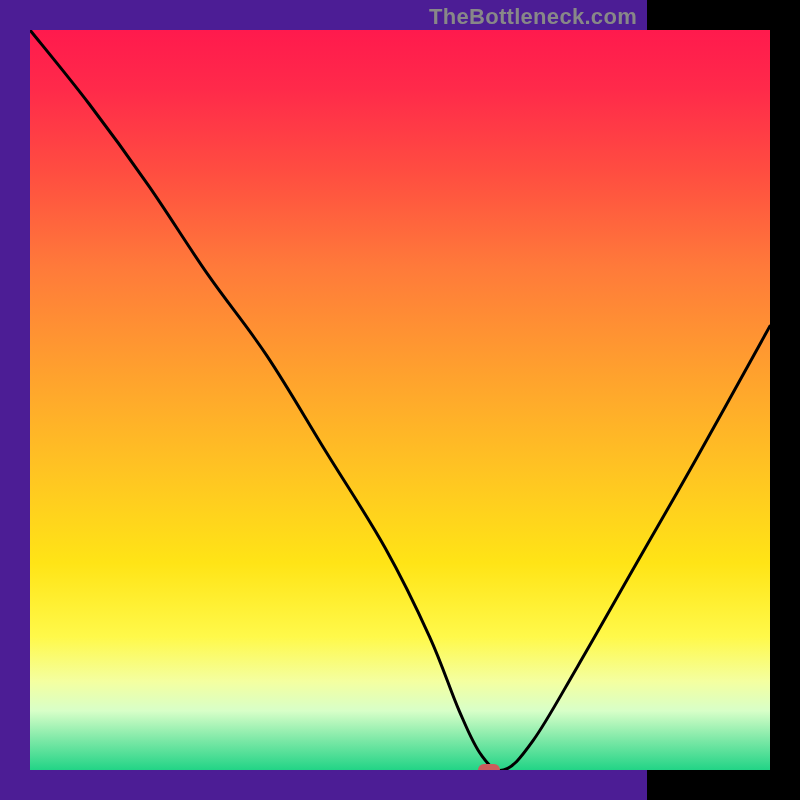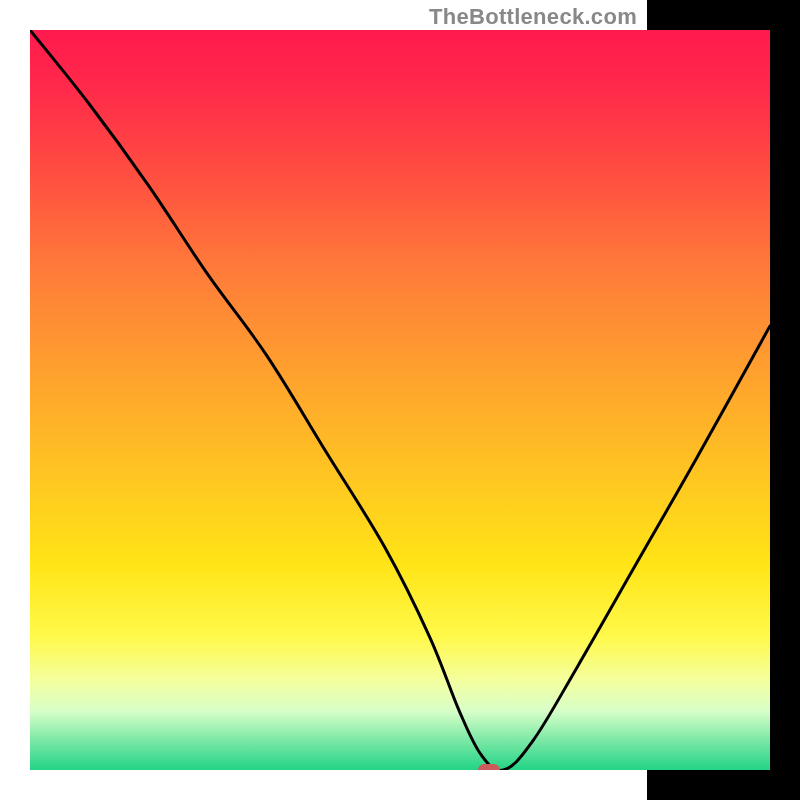--- a/index.html
+++ b/index.html
@@ -8,21 +8,21 @@
     width: 800px;
     height: 800px;
     background: #000;
     overflow: hidden;
     font-family: Arial, Helvetica, sans-serif;
   }
   .frame {
     position: relative;
     width: 647px;
     height: 800px;
-    background: #ffffff;
+    background: #4c1d95;
   }
   .watermark {
     position: absolute;
     top: 4px;
     right: 10px;
     color: #888;
     font-size: 22px;
     font-weight: 600;
     letter-spacing: 0.3px;
     z-index: 5;

